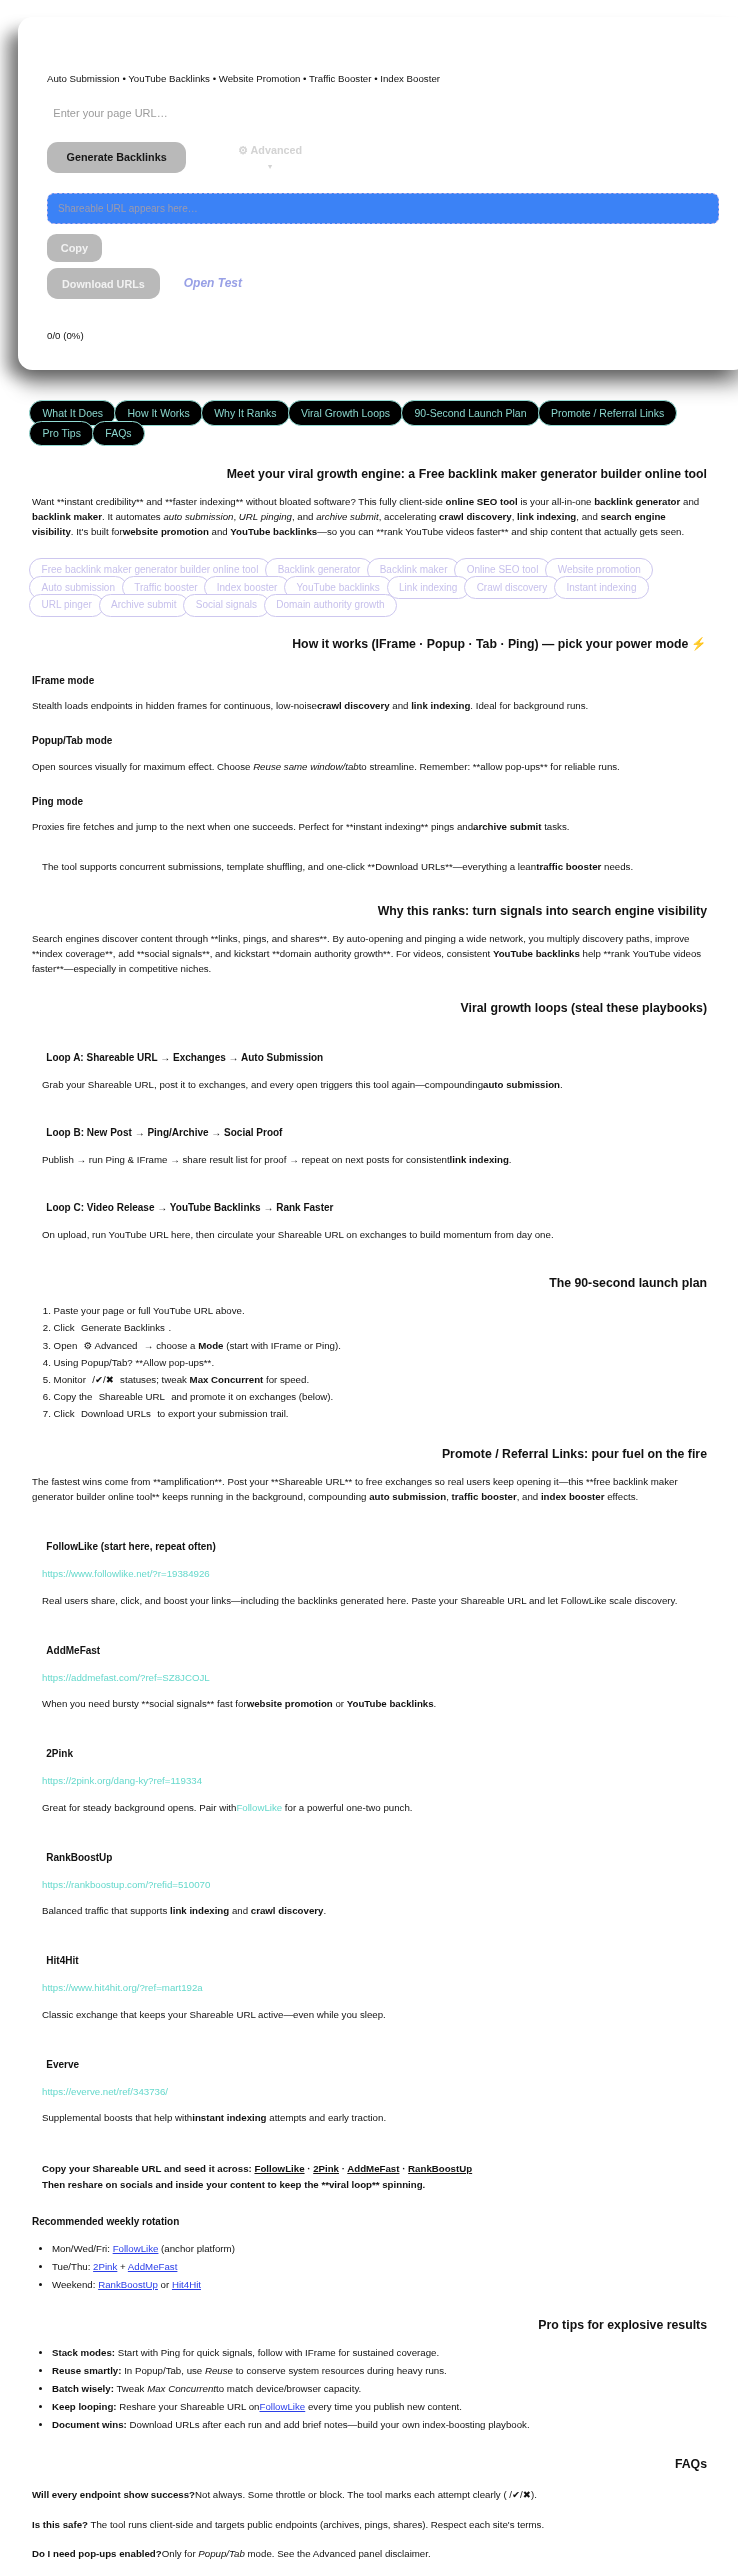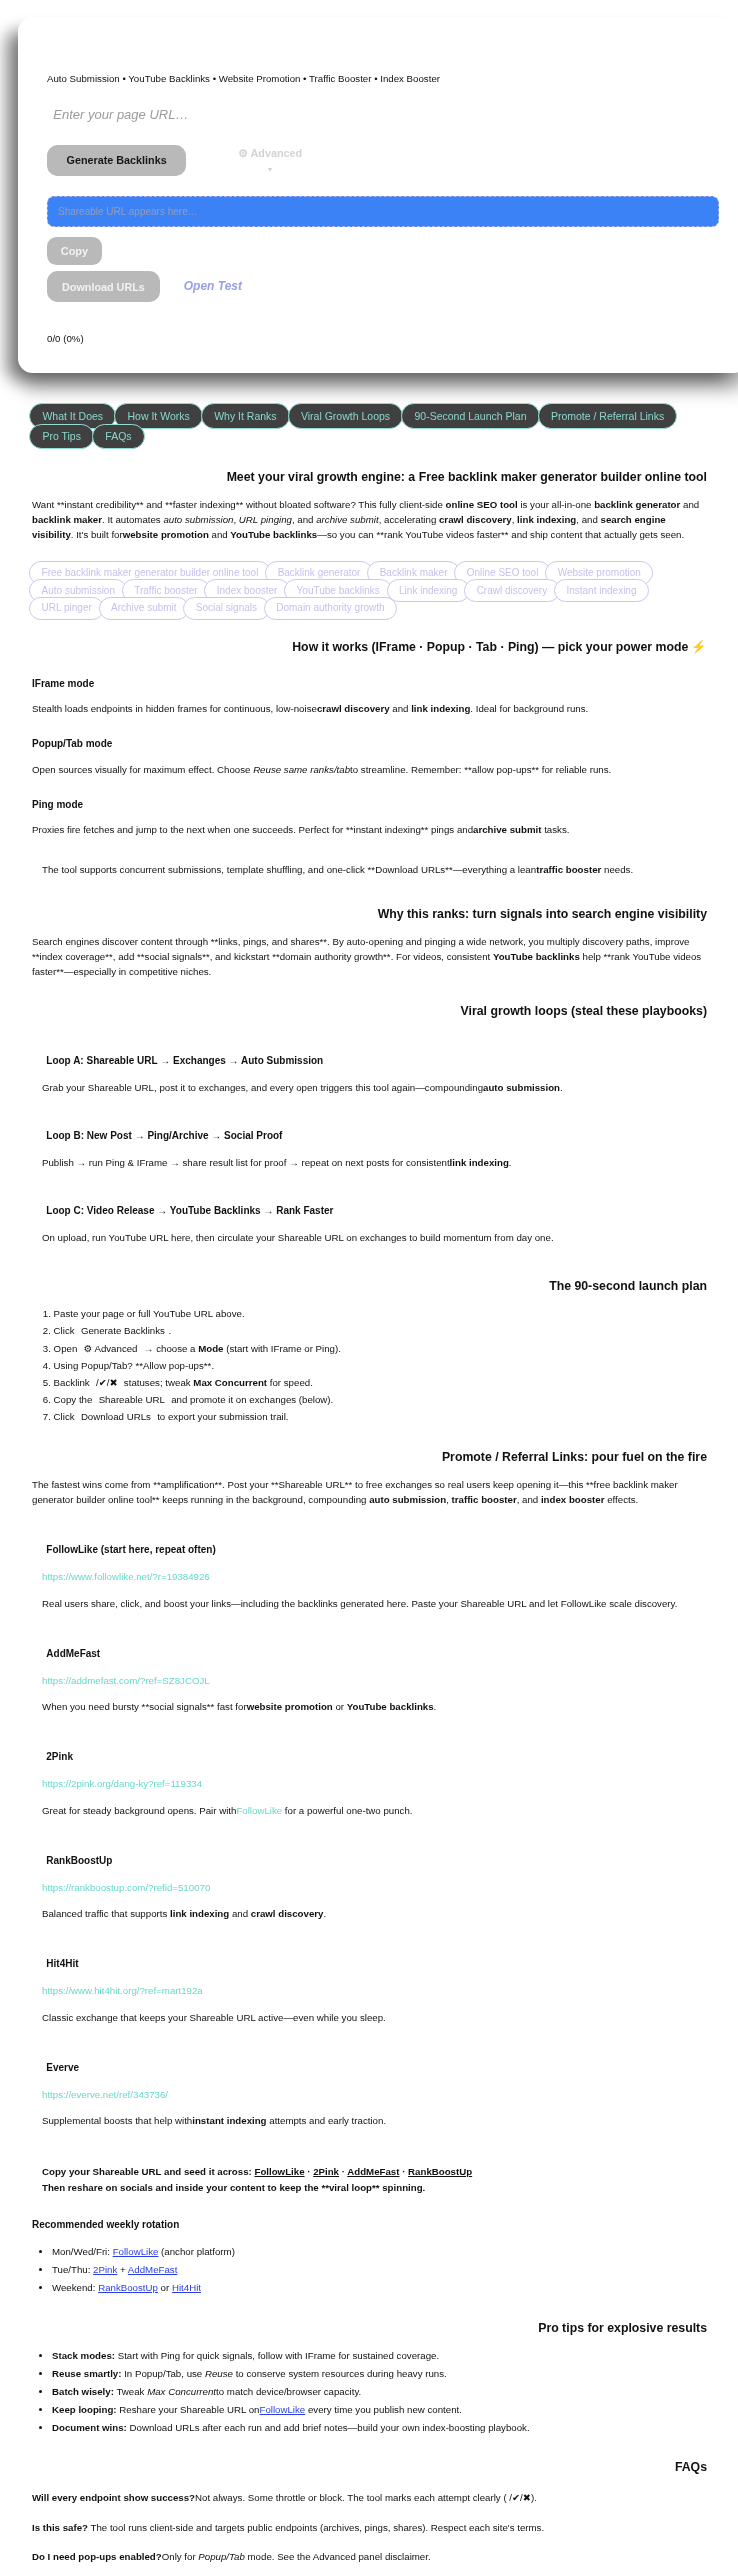--- a/index.html
+++ b/index.html
@@ -4,21 +4,21 @@
 <style>
   html,body{margin:0;padding:0;overflow-x:hidden;}
   body{width:739px;background:#fff;color:#111;
        font-family:"Liberation Sans", sans-serif;font-size:9.7px;line-height:1.55;}
   
   .hero{margin:16.6px 0 0 18px;width:730px;background:#fff;border-radius:14.4px;
         box-shadow:-16px 10px 16px -4.3px rgba(0,0,0,.42), 0 17.3px 19px -2.9px rgba(0,0,0,.38);
         padding:30px 29px 27.4px;box-sizing:border-box;position:relative;}
   .tagline{font-size:9.7px;margin:24.5px 0 0;}
   .url-input{display:block;border:none;outline:none;width:462px;margin:20px 0 0 4.3px;
-             font-size:13px;font-family:inherit;color:#111;background:transparent;font-style:italic;}
+             font-size:11px;font-family:inherit;color:#111;background:transparent;}
   .url-input::placeholder{color:#9b9b9b;}
   .gen-row{display:flex;align-items:flex-start;margin-top:21.6px;}
   .btn{border:none;font-family:inherit;cursor:pointer;}
   .btn-gen{background:#b9b9b9;color:#171717;font-weight:700;font-size:10.8px;
            padding:9.4px 19.5px;border-radius:10.8px;}
   .advanced{margin-left:52px;text-align:center;color:#d3d3d3;font-weight:700;font-size:10.8px;}
   .advanced .caret{font-size:7.2px;margin-top:2.2px;}
   .share-input{display:block;width:100%;box-sizing:border-box;margin-top:20px;
                background:#3b82f6;border:1.2px dashed #b7b0e8;border-radius:7.2px;
                padding:9.4px 10px;font-size:10px;font-family:inherit;color:#333;outline:none;}
@@ -26,21 +26,21 @@
   .btn-copy{background:#b9b9b9;color:#f2f2f2;font-weight:700;font-size:11px;
             padding:8px 13.7px;border-radius:9.4px;margin-top:9.4px;}
   .dl-row{display:flex;align-items:center;margin-top:6.5px;}
   .btn-dl{background:#b9b9b9;color:#f2f2f2;font-weight:700;font-size:10.8px;
           padding:9.4px 15px;border-radius:10.8px;}
   .open-test{color:#98a0e6;font-weight:700;font-size:12px;margin-left:24px;cursor:pointer;font-style:italic;}
   .progress{margin-top:29px;font-size:9.7px;color:#111;}
   
   .content{padding:0 32px 43px;}
   .chips{margin-top:30px;line-height:1;}
-  .chip{display:inline-block;background:#404040;border:1.2px solid #93ddd5;color:#8ad6cd;
+  .chip{display:inline-block;background:#000000;border:1.2px solid #93ddd5;color:#8ad6cd;
         font-size:10.5px;padding:6.5px 12.3px;border-radius:16px;
         margin:0 0.7px -5px -2.9px;cursor:pointer;}
   .pills{margin:19px 0 4.3px;line-height:1;}
   .pill{display:inline-block;background:#fff;border:1.2px solid #cdc7ef;color:#c7c1ec;
         font-size:10px;padding:5.8px 11.5px;border-radius:16px;margin:0 -2.9px -5.8px -2.9px;}
   h2{font-size:12.3px;font-weight:700;margin:24.5px 0 11.5px;line-height:1.35;text-align:right;}
   h3{font-size:10px;font-weight:700;margin:20px 0 10px;}
   p{margin:10px 0;}
   .loop{margin:33px 0 33px 10px;}
   .loop h3{margin:0 0 11.5px 4.3px;}
@@ -98,21 +98,21 @@
   <p><span>Want **instant credibility** and **faster indexing** without bloated software? This fully client-side </span><span class="b">online SEO tool</span><span> is your all-in-one </span><span class="b">backlink generator</span><span> and </span><span class="b">backlink maker</span><span>. It automates </span><span class="i">auto submission</span><span>, </span><span class="i">URL pinging</span><span>, and </span><span class="i">archive submit</span><span>, accelerating </span><span class="b">crawl discovery</span><span>, </span><span class="b">link indexing</span><span>, and </span><span class="b">search engine visibility</span><span>. It's built for</span><span class="b">website promotion</span><span> and </span><span class="b">YouTube backlinks</span><span>—so you can **rank YouTube videos faster** and ship content that actually gets seen.</span></p>
 
   <div class="pills">
     <span class="pill">Free backlink maker generator builder online tool</span><span class="pill">Backlink generator</span><span class="pill">Backlink maker</span><span class="pill">Online SEO tool</span><span class="pill">Website promotion</span><span class="pill">Auto submission</span><span class="pill">Traffic booster</span><span class="pill">Index booster</span><span class="pill">YouTube backlinks</span><span class="pill">Link indexing</span><span class="pill">Crawl discovery</span><span class="pill">Instant indexing</span><span class="pill">URL pinger</span><span class="pill">Archive submit</span><span class="pill">Social signals</span><span class="pill">Domain authority growth</span>
   </div>
 
   <h2>How it works (IFrame · Popup · Tab · Ping) — pick your power mode ⚡</h2>
   <h3>IFrame mode</h3>
   <p><span>Stealth loads endpoints in hidden frames for continuous, low-noise</span><span class="b">crawl discovery</span><span> and </span><span class="b">link indexing</span><span>. Ideal for background runs.</span></p>
   <h3>Popup/Tab mode</h3>
-  <p><span>Open sources visually for maximum effect. Choose </span><span class="i">Reuse same ranks/tab</span><span>to streamline. Remember: **allow pop-ups** for reliable runs.</span></p>
+  <p><span>Open sources visually for maximum effect. Choose </span><span class="i">Reuse same window/tab</span><span>to streamline. Remember: **allow pop-ups** for reliable runs.</span></p>
   <h3>Ping mode</h3>
   <p><span>Proxies fire fetches and jump to the next when one succeeds. Perfect for **instant indexing** pings and</span><span class="b">archive submit</span><span> tasks.</span></p>
   <p class="callout"><span>The tool supports concurrent submissions, template shuffling, and one-click **Download URLs**—everything a lean</span><span class="b">traffic booster</span><span> needs.</span></p>
 
   <h2>Why this ranks: turn signals into search engine visibility</h2>
   <p><span>Search engines discover content through **links, pings, and shares**. By auto-opening and pinging a wide network, you multiply discovery paths, improve **index coverage**, add **social signals**, and kickstart **domain authority growth**. For videos, consistent </span><span class="b">YouTube backlinks</span><span> help **rank YouTube videos faster**—especially in competitive niches.</span></p>
 
   <h2>Viral growth loops (steal these playbooks)</h2>
   <div class="loop">
     <h3>Loop A: Shareable URL → Exchanges → Auto Submission</h3>
@@ -126,21 +126,21 @@
     <h3>Loop C: Video Release → YouTube Backlinks → Rank Faster</h3>
     <p><span>On upload, run YouTube URL here, then circulate your Shareable URL on exchanges to build momentum from day one.</span></p>
   </div>
 
   <h2>The 90-second launch plan</h2>
   <ol>
     <li><span>Paste your page or full YouTube URL above.</span></li>
     <li><span>Click </span><span class="kbd">Generate Backlinks</span><span>.</span></li>
     <li><span>Open </span><span class="kbd">⚙ Advanced</span><span> → choose a </span><span class="b">Mode</span><span> (start with IFrame or Ping).</span></li>
     <li><span>Using Popup/Tab? **Allow pop-ups**.</span></li>
-    <li><span>Backlink </span><span class="kbd">/✔/✖</span><span> statuses; tweak </span><span class="b">Max Concurrent</span><span> for speed.</span></li>
+    <li><span>Monitor </span><span class="kbd">/✔/✖</span><span> statuses; tweak </span><span class="b">Max Concurrent</span><span> for speed.</span></li>
     <li><span>Copy the </span><span class="kbd">Shareable URL</span><span> and promote it on exchanges (below).</span></li>
     <li><span>Click </span><span class="kbd">Download URLs</span><span> to export your submission trail.</span></li>
   </ol>
 
   <h2>Promote / Referral Links: pour fuel on the fire</h2>
   <p><span>The fastest wins come from **amplification**. Post your **Shareable URL** to free exchanges so real users keep opening it—this **free backlink maker generator builder online tool** keeps running in the background, compounding </span><span class="b">auto submission</span><span>, </span><span class="b">traffic booster</span><span>, and </span><span class="b">index booster</span><span> effects.</span></p>
 
   <div class="pcard">
     <h3>FollowLike (start here, repeat often)</h3>
     <a class="purl">https://www.followlike.net/?r=19384926</a>

